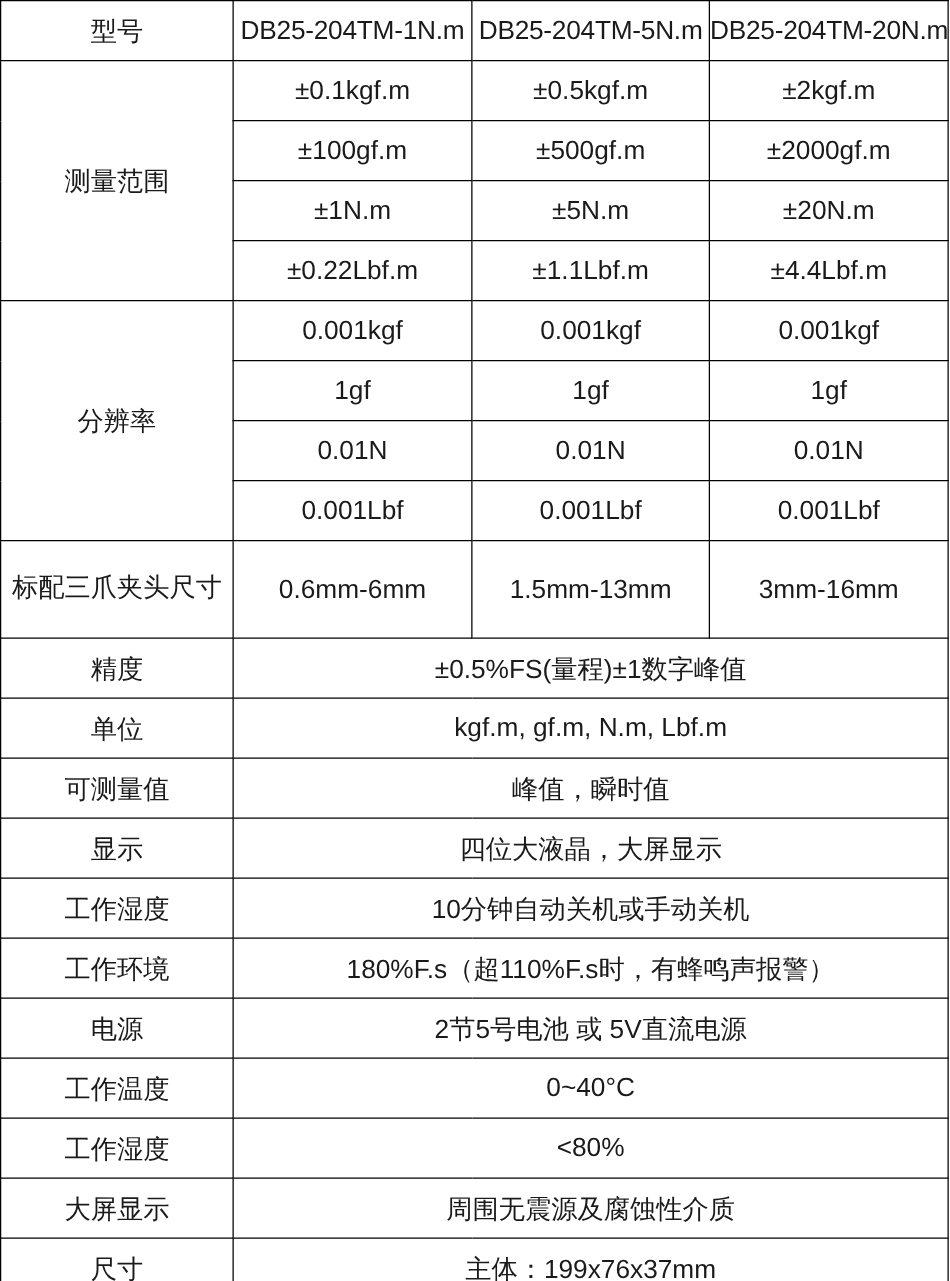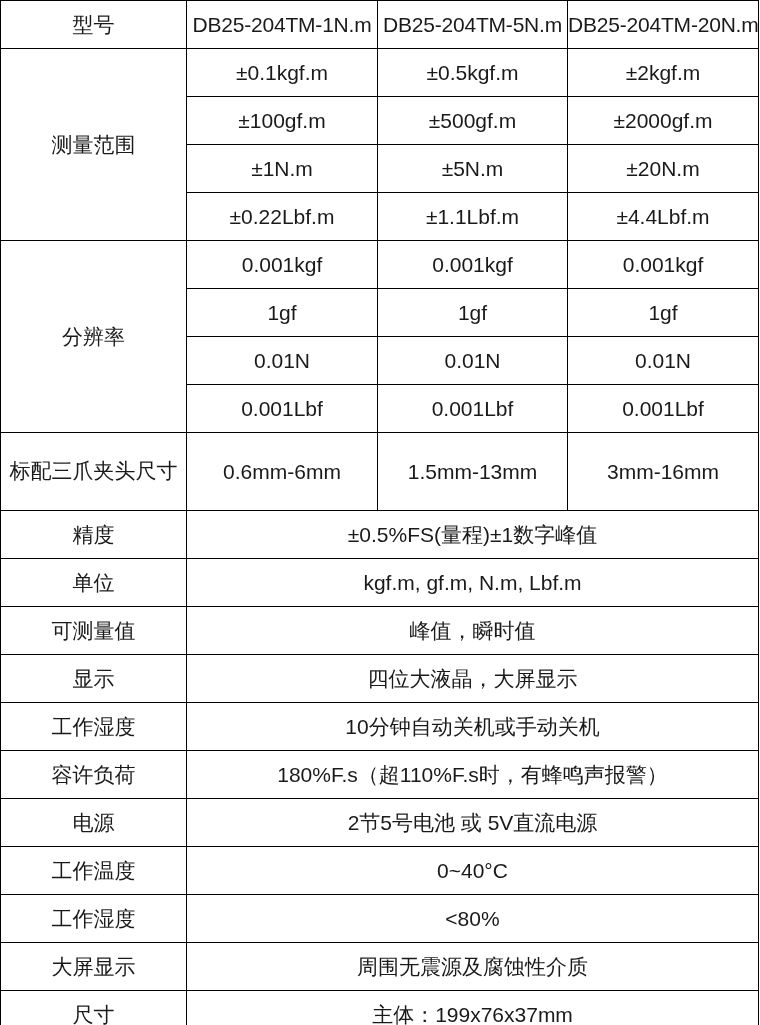--- a/index.html
+++ b/index.html
@@ -142,21 +142,21 @@
     </tr>
     <tr>
       <td class="label">显示</td>
       <td class="val-wide" colspan="3">四位大液晶，大屏显示</td>
     </tr>
     <tr>
       <td class="label">工作湿度</td>
       <td class="val-wide" colspan="3">10分钟自动关机或手动关机</td>
     </tr>
     <tr>
-      <td class="label">容许负荷</td>
+      <td class="label">工作环境</td>
       <td class="val-wide" colspan="3">180%F.s（超110%F.s时，有蜂鸣声报警）</td>
     </tr>
     <tr>
       <td class="label">电源</td>
       <td class="val-wide" colspan="3">2节5号电池 或 5V直流电源</td>
     </tr>
     <tr>
       <td class="label">工作温度</td>
       <td class="val-wide" colspan="3">0~40°C</td>
     </tr>

